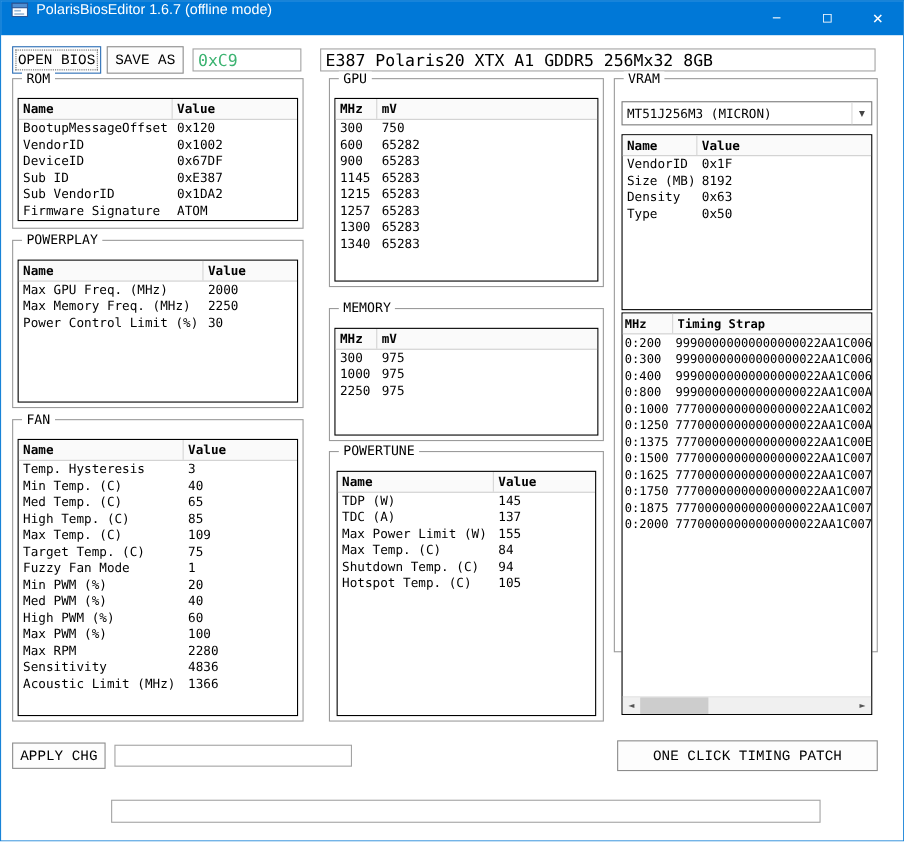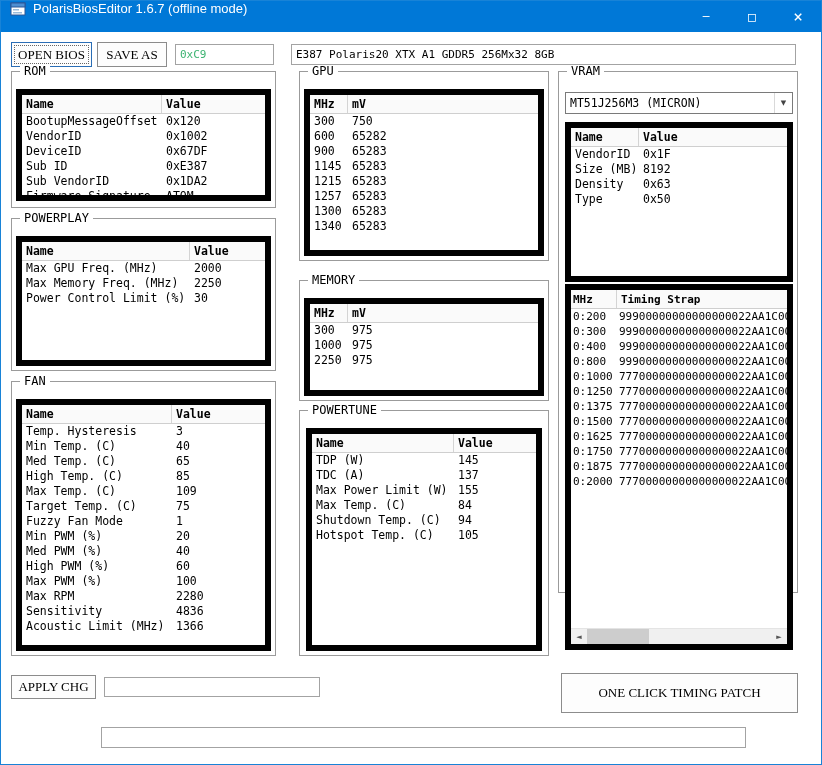--- a/index.html
+++ b/index.html
@@ -10,32 +10,32 @@
   
   .titlebar { position:absolute; top:0; left:0; right:0; height:31px; display:flex; color:#fff; }
   .app-icon { width:16px; height:16px; margin:0 7px 0 9px; flex:none; }
   .tb-title { font-size:13px; flex:1; white-space:nowrap; }
   .win-btn { width:46px; height:31px; display:flex; align-items:center; justify-content:center; color:#fff; font-family:"DejaVu Sans Mono",monospace; }
   .win-btn.min { font-size:11px; }
   .win-btn.max { font-size:13px; }
   .win-btn.cls { font-size:16px; }
 
   
-  .btn { position:absolute; display:flex; align-items:center; justify-content:center; background:#fdfdfd; border:1px solid #8c8c8c; font-family:Liberation Serif, serif; font-size:13px; cursor:default; }
+  .btn { position:absolute; display:flex; align-items:center; justify-content:center; background:#fdfdfd; border:1px solid #8c8c8c; font-family:Liberation Mono, monospace; font-size:13px; cursor:default; }
   .btn.focused { border-color:#2a6db5; outline:1px dotted #666; outline-offset:-4px; }
 
   
-  input.tb { position:absolute; border:1px solid #a3a3a3; background:#fff; font-family:"DejaVu Sans Mono",monospace; font-size:11px; padding:0 4px; outline:none; color:#000; }
+  input.tb { position:absolute; border:1px solid #a3a3a3; background:#fff; font-family:"DejaVu Sans Mono",monospace; font-size:15px; padding:0 4px; outline:none; color:#000; }
 
   
   .gb { position:absolute; border:1px solid #9b9b9b; }
   .gb-title { position:absolute; top:-7px; left:8px; background:#fff; padding:0 4px; font-family:"DejaVu Sans Mono",monospace; font-size:12px; line-height:13px; }
 
   
-  .lv { position:absolute; border:6px solid #000000; background:#fff; overflow:hidden; font-family:"DejaVu Sans Mono",monospace; font-size:11.5px; }
+  .lv { position:absolute; border:1px solid #000000; background:#fff; overflow:hidden; font-family:"DejaVu Sans Mono",monospace; font-size:11.5px; }
   .lv-head { display:flex; height:19px; background:#fafafa; border-bottom:1px solid #cfcfcf; font-weight:bold; }
   .lv-head .col { display:flex; align-items:center; padding:0 4px; border-right:1px solid #d4d4d4; overflow:hidden; white-space:nowrap; flex:none; }
   .lv-head .col.c2 { border-right:none; flex:1; min-width:0; }
   .lv-row { display:flex; height:15px; line-height:15px; }
   .lv-row .col { padding:0 4px; white-space:nowrap; overflow:hidden; flex:none; }
   .lv-row .col.c2 { flex:1; min-width:0; }
   .t-rom .c1 { width:140px; }
   .t-powerplay .c1 { width:168px; }
   .t-fan .c1 { width:150px; }
   .t-gpu .c1 { width:38px; }
@@ -468,16 +468,16 @@
         <div class="sb-track">
           <div class="sb-thumb"></div>
         </div>
         <div class="sb-btn">►</div>
       </div>
     </div>
   </div>
 
   <div class="btn" style="left:10px; top:674px; width:85px; height:24px;">APPLY CHG</div>
   <input class="tb" style="left: 103px; top: 676px; width: 216px; height: 20px;" value="">
-  <div class="btn" style="left:560px; top:672px; width:237px; height:40px;">ONE CLICK TIMING PATCH</div>
+  <div class="btn" style="left:560px; top:672px; width:237px; height:28px;">ONE CLICK TIMING PATCH</div>
   <input class="tb" style="left: 100px; top: 726px; width: 645px; height: 21px;" value="">
 
 </div>
 
 </body></html>

